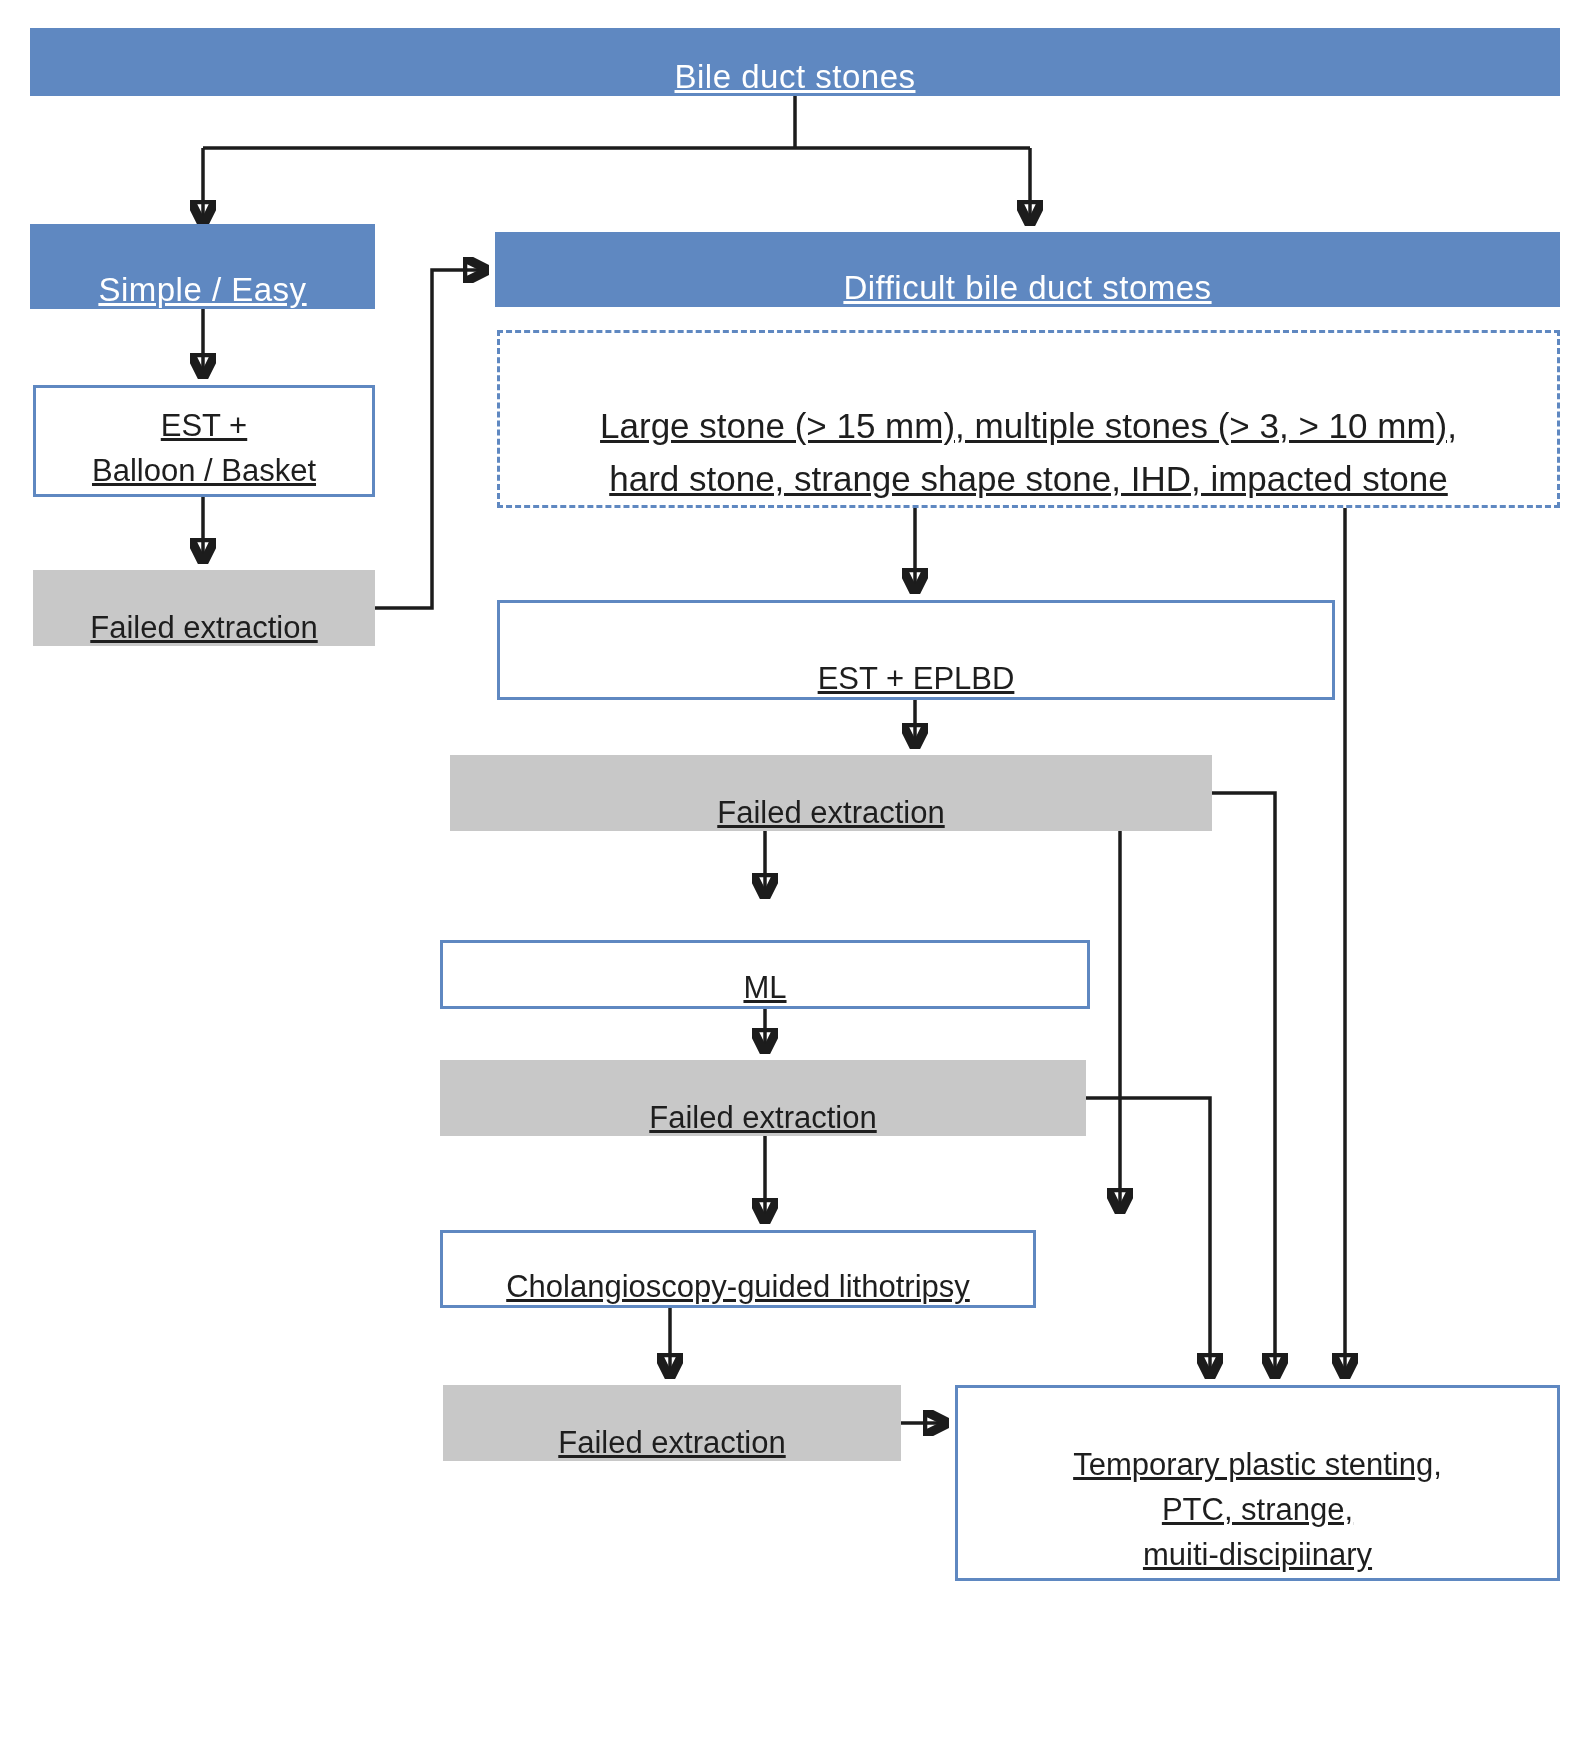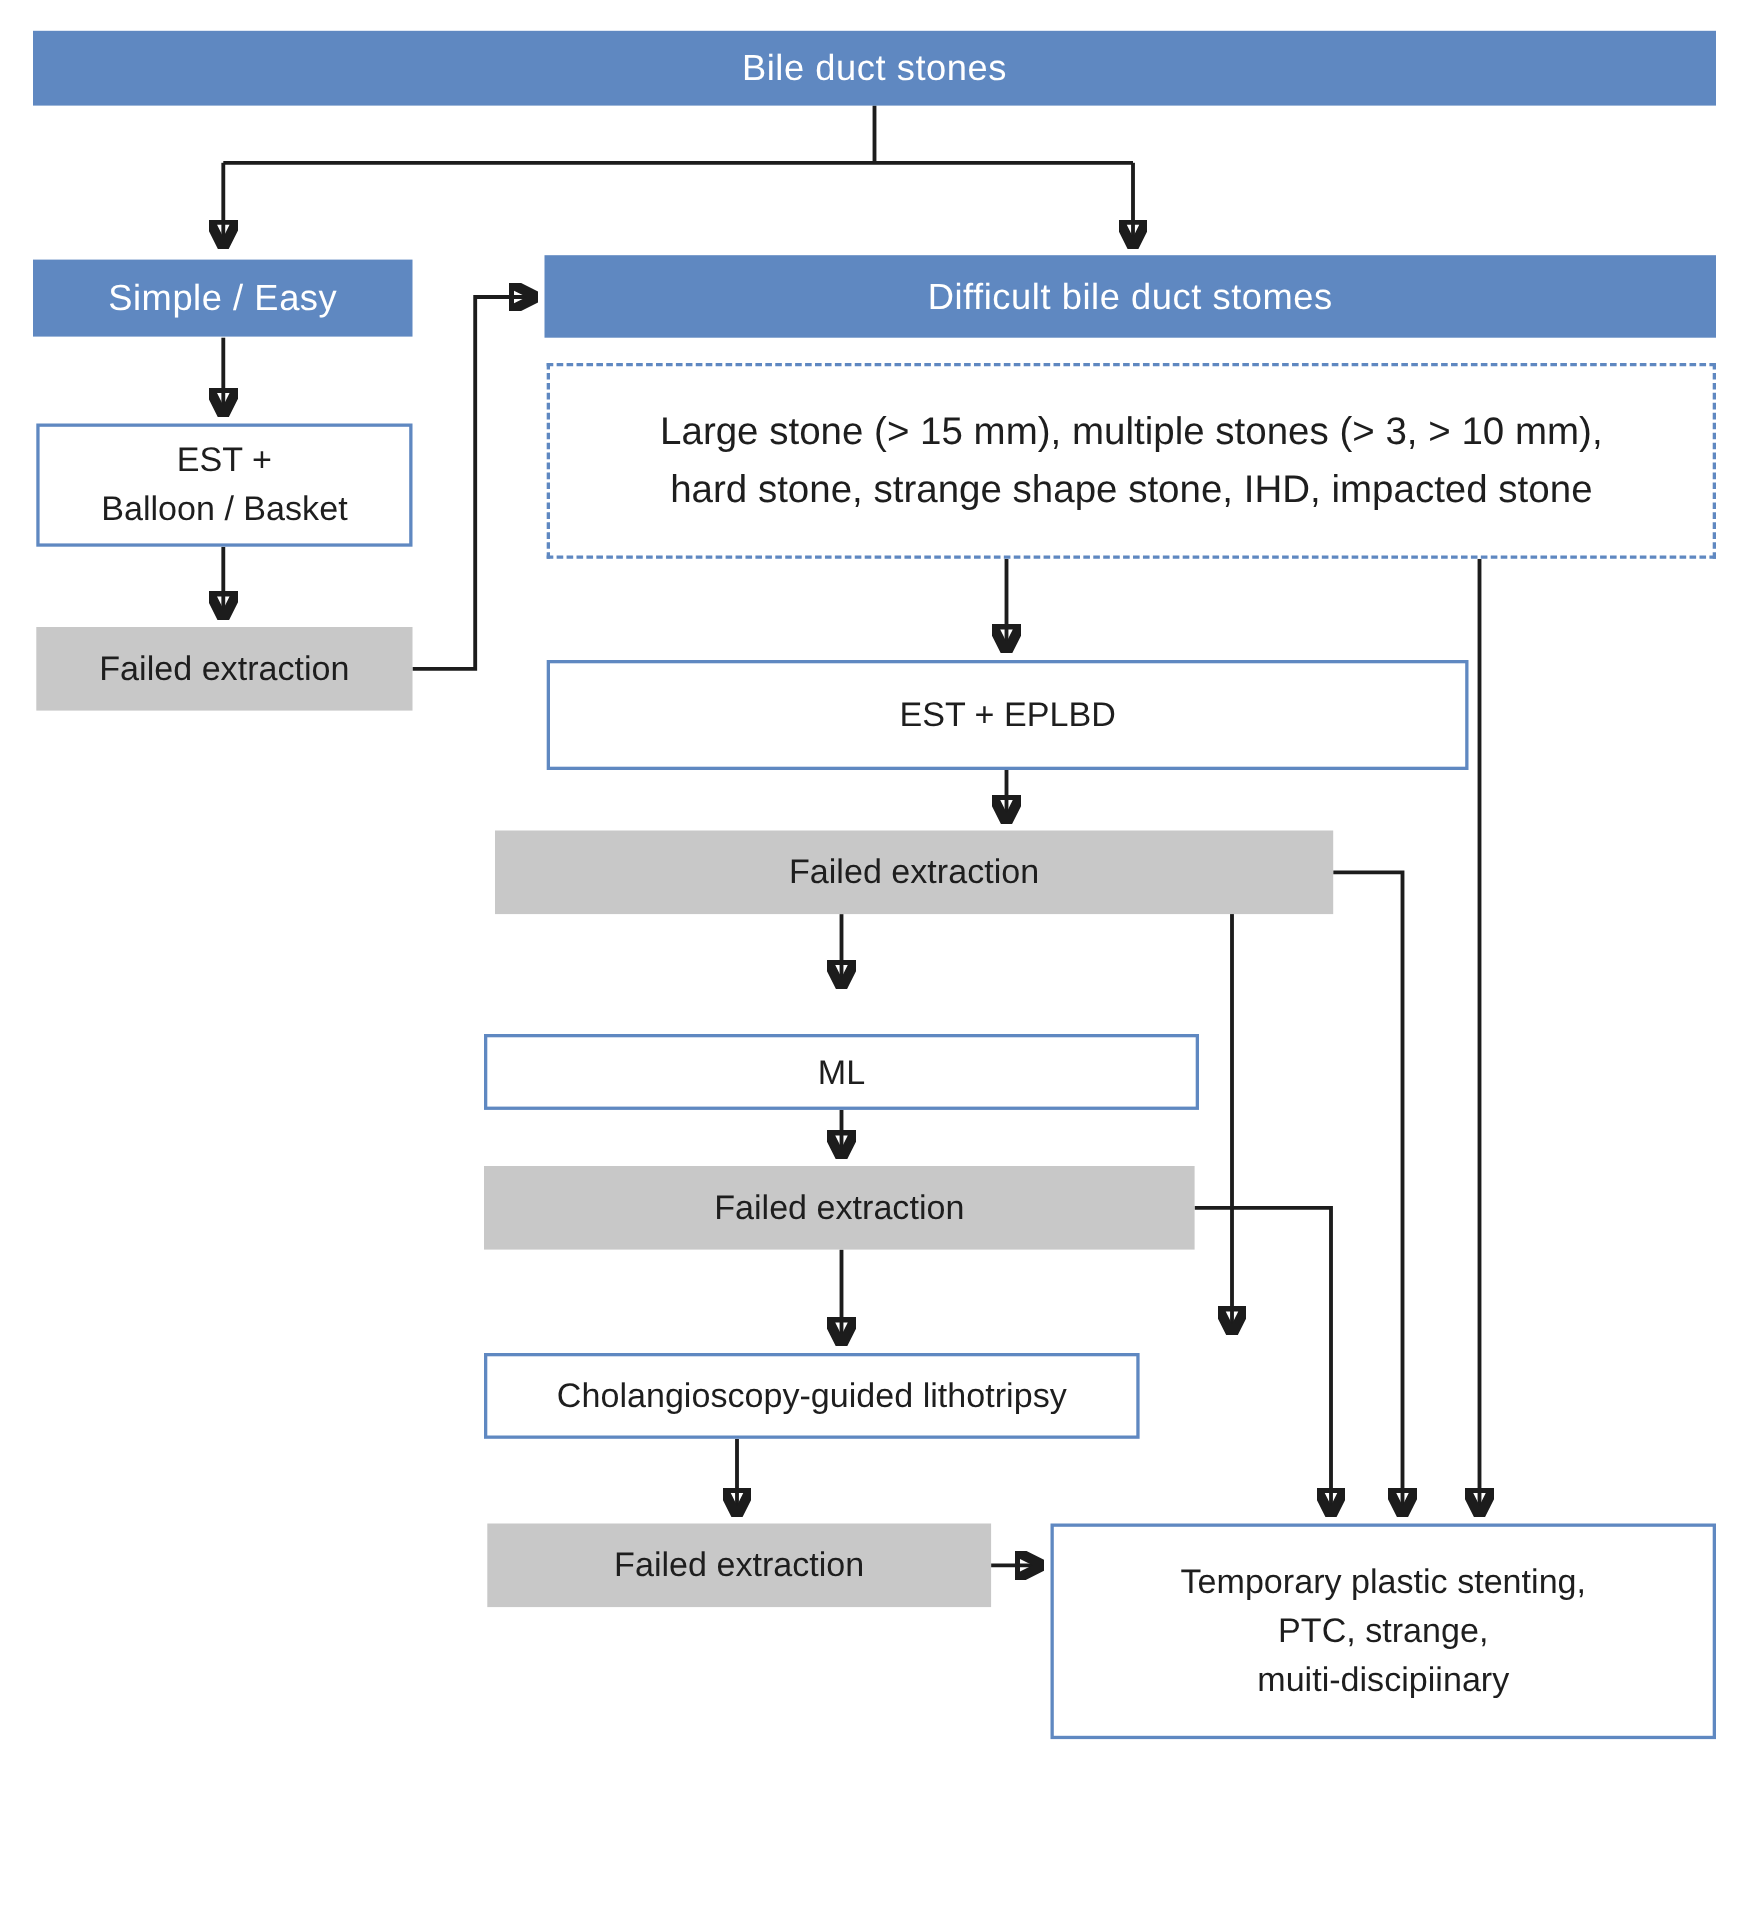--- a/index.html
+++ b/index.html
@@ -6,21 +6,21 @@
     --header-blue:#5f88c1;
     --border-blue:#5f88c1;
     --gray-fill:#c8c8c8;
     --line-color:#1c1c1c;
   }
   *{box-sizing:border-box;margin:0;padding:0;}
   body{background:#ffffff;font-family:"Liberation Sans","DejaVu Sans",sans-serif;}
   .canvas{position:relative;width:1592px;height:1739px;background:#fff;overflow:hidden;}
   .node{
     position:absolute;display:flex;flex-direction:column;align-items:center;
-    justify-content:center;text-align:center;z-index:2;color:#1e1e1e;
+    justify-content:flex-end;text-align:center;z-index:2;color:#1e1e1e;text-decoration:underline;
   }
   .header{background:var(--header-blue);color:#ffffff;font-size:33px;font-weight:400;letter-spacing:.5px;}
   .outlined{background:#ffffff;border:3px solid var(--border-blue);font-size:31px;}
   .gray{background:var(--gray-fill);font-size:31px;}
   .dashed{background:#ffffff;border:3px dashed var(--border-blue);font-size:35px;line-height:1.5;}
   .multiline{line-height:1.45;}
   .connectors{position:absolute;left:0;top:0;width:1592px;height:1739px;z-index:1;}
   .connectors path{fill:none;stroke:var(--line-color);stroke-width:3.5;}
   .arrowhead{fill:var(--line-color);stroke:none;}
 </style>
@@ -51,21 +51,21 @@
     <path d="M 1086 1098 H 1210 V 1375" marker-end="url(#arrow)"></path>
     <path d="M 1345 508 V 1375" marker-end="url(#arrow)"></path>
     <path d="M 670 1308 V 1375" marker-end="url(#arrow)"></path>
     <path d="M 901 1423 H 945" marker-end="url(#arrow)"></path>
   </svg>
 
   <div class="node header" style="left:30px;top:28px;width:1530px;height:68px;">
     <span>Bile duct stones</span>
   </div>
 
-  <div class="node header" style="left:30px;top:236px;width:345px;height:70px;">
+  <div class="node header" style="left:30px;top:224px;width:345px;height:85px;">
     <span>Simple /  Easy</span>
   </div>
 
   <div class="node header" style="left:495px;top:232px;width:1065px;height:75px;">
     <span>Difficult bile duct stomes</span>
   </div>
 
   <div class="node outlined multiline" style="left:33px;top:385px;width:342px;height:112px;">
     <div>EST +</div>
     <div>Balloon / Basket</div>

